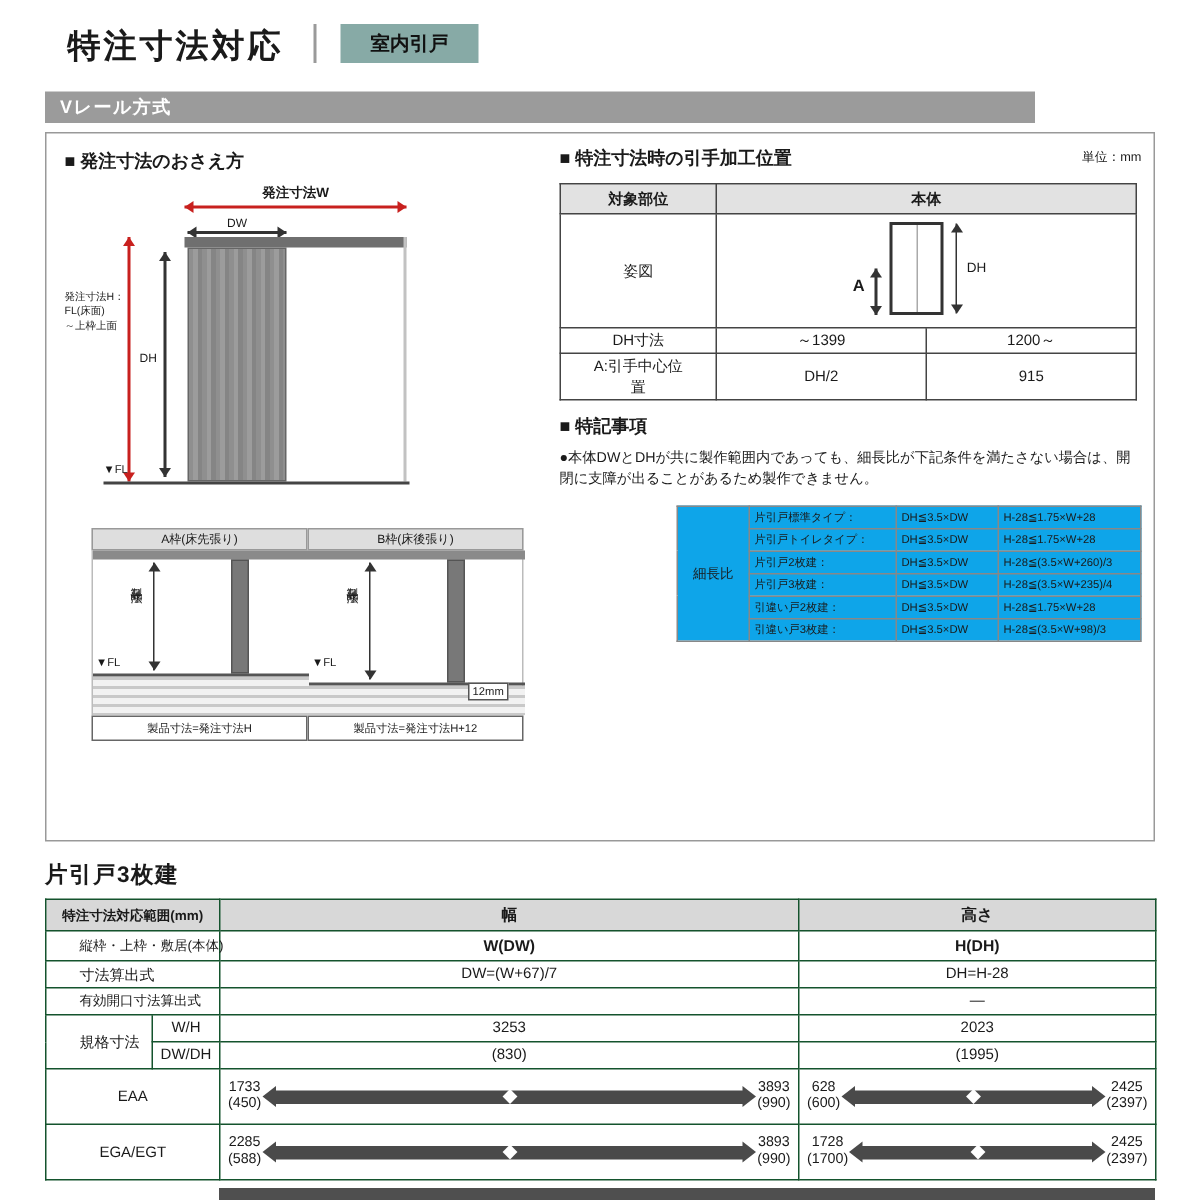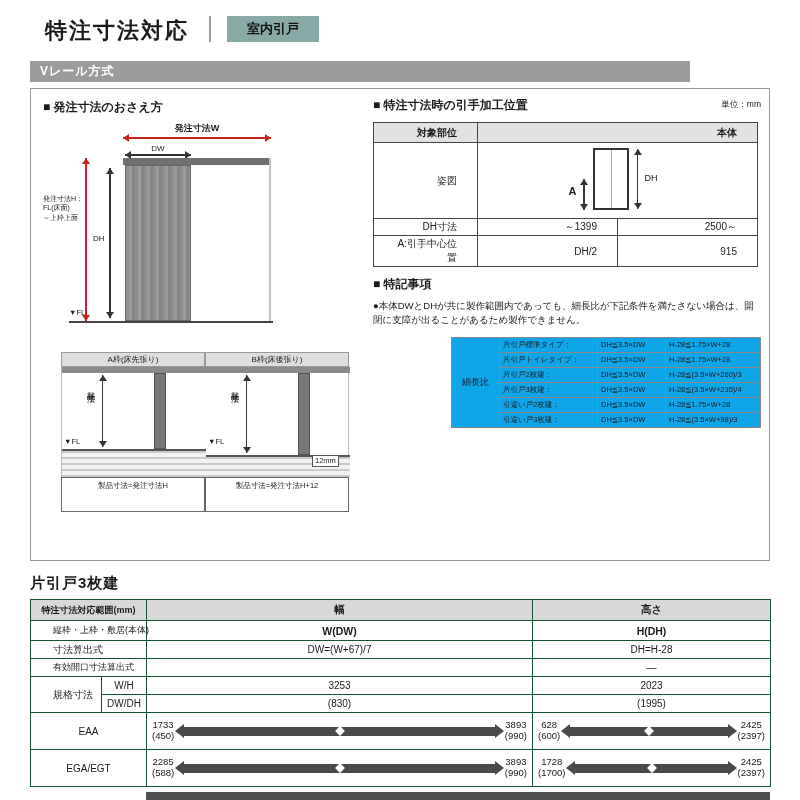--- a/index.html
+++ b/index.html
@@ -61,31 +61,31 @@
   .frame-diagrams { position:relative; margin:16px 0 0 18px; width:288px; height:142px; }
   .frame-head { position:absolute; top:0; height:15px; background:#dedede; border:1px solid #999;
     font-size:8px; text-align:center; line-height:13px; }
   .frame-body { position:absolute; top:15px; left:0; width:288px; height:110px; border-left:1px solid #bbb; border-right:1px solid #bbb; }
   .upper-rail { position:absolute; left:0; top:0; width:288px; height:6px; background:#8a8a8a; }
   .fdoor { position:absolute; width:12px; background:#787878; border:1px solid #555; }
   .pdim-label { position:absolute; writing-mode:vertical-rl; font-size:8px; letter-spacing:1px; }
   .ffl { position:absolute; font-size:7.5px; }
   .floor { position:absolute; background:repeating-linear-gradient(0deg,#c9c9c9 0 2px,#f2f2f2 2px 6px); border-top:2px solid #555; }
   .gap-label { position:absolute; left:250px; top:88px; font-size:7.5px; background:#fff; border:1px solid #555; padding:0 2px; line-height:10px; }
-  .formula-cell { position:absolute; top:125px; height:35px; width:144px; border:1px solid #666;
+  .formula-cell { position:absolute; top:125px; height:17px; width:144px; border:1px solid #666;
     font-size:7.5px; text-align:center; line-height:15px; background:#fff; }
 
   
   .right-col { position:absolute; left:342px; top:8px; width:388px; }
   .head-row { display:flex; justify-content:space-between; align-items:flex-start; }
   .unit-label { font-size:8.5px; margin-top:2px; }
 
   table { border-collapse:collapse; table-layout:fixed; }
   .handle-table { width:384px; margin-top:8px; }
-  .handle-table td { border:1px solid #444; font-size:10px; text-align:right; padding:1px 20px; background:#fff; }
+  .handle-table td { border:1px solid #444; font-size:10px; text-align:center; padding:1px 20px; background:#fff; }
   .handle-table .th { background:#e2e2e2; font-weight:bold; height:20px; }
   .fig-cell { height:76px; }
   .figure { position:relative; width:130px; height:70px; margin:0 auto; }
   .fig-rect { position:absolute; left:40px; top:2px; width:36px; height:62px; border:2px solid #333; background:#fff; }
   .fig-center { position:absolute; left:58px; top:4px; width:1px; height:58px; background:#aaa; }
   .fig-dh-label { position:absolute; left:92px; top:27px; font-size:9px; }
   .fig-a-label { position:absolute; left:16px; top:39px; font-size:11px; font-weight:bold; }
 
   .note-text { font-size:8px; margin-top:4px; }
   .tokki-heading { margin-top:9px; }
@@ -210,21 +210,21 @@
               <div class="dv thin" style="left:84px; top:3px; height:60px;"></div>
               <div class="fig-dh-label">DH</div>
               <div class="dv" style="left:30px; top:33px; height:31px;"></div>
               <div class="fig-a-label">A</div>
             </div>
           </td>
         </tr>
         <tr>
           <td>DH寸法</td>
           <td>～1399</td>
-          <td>2500～</td>
+          <td>1200～</td>
         </tr>
         <tr>
           <td>A:引手中心位置</td>
           <td>DH/2</td>
           <td>915</td>
         </tr>
       </tbody>
         </table>
 
 

